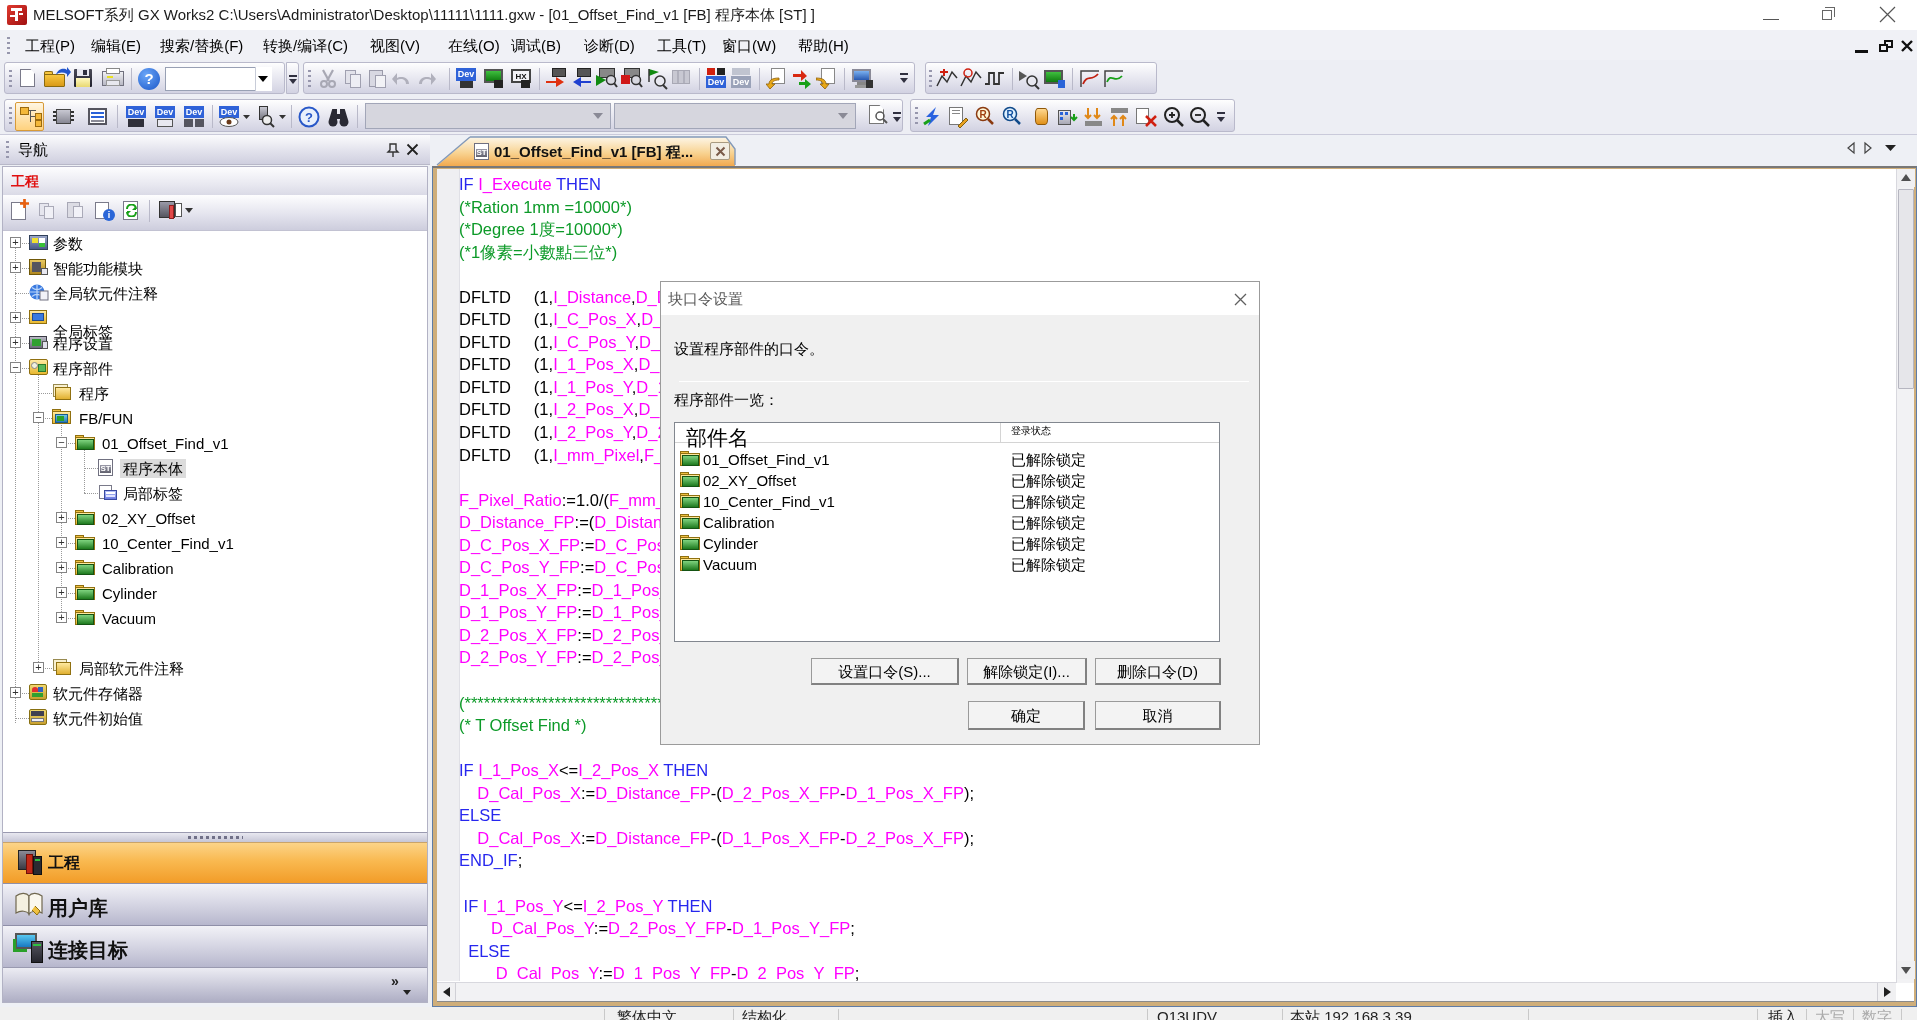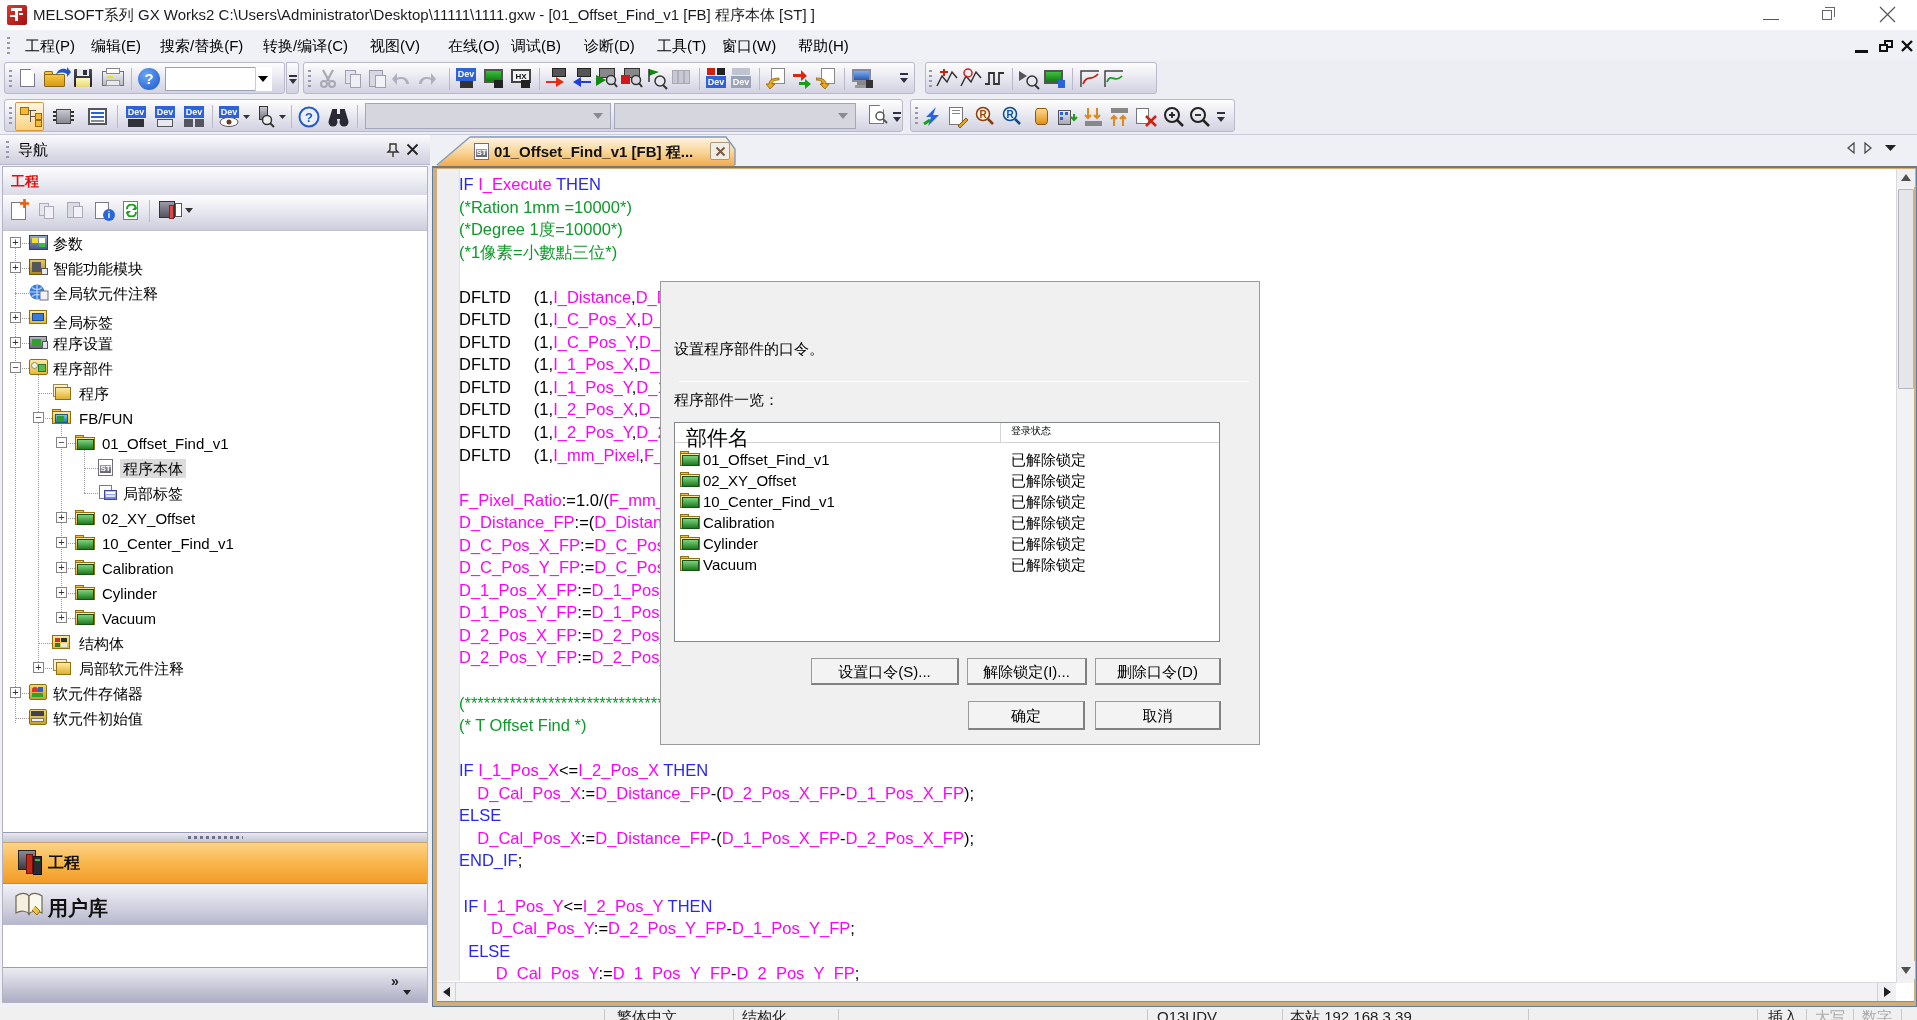--- a/index.html
+++ b/index.html
@@ -464,21 +464,21 @@
             </svg></div>
           <div class="a" style="left:47px;top:3px;padding:0 3px;height:19px;line-height:19px">全局软元件注释</div>
         </div>
         <div class="trow" style="top:75px">
           <div class="doth" style="left:12px;top:12px;width:14px"></div>
           <div class="exp" style="left:7px;top:6px">+</div>
           <div class="a" style="left:26px;top:3px;width:21px;height:18px">
             <div class="a" style="left:0;top:1px;width:18px;height:14px;background:linear-gradient(#ffe9a0,#e8b830);border:1px solid #907010"></div>
             <div class="a" style="left:3px;top:4px;width:12px;height:8px;background:#3a7ae0;border:1px solid #204a90"></div>
           </div>
-          <div class="a" style="left:47px;top:7px;padding:0 3px;height:19px;line-height:19px">全局标签</div>
+          <div class="a" style="left:47px;top:16px;padding:0 3px;height:19px;line-height:19px">全局标签</div>
         </div>
         <div class="trow" style="top:100px">
           <div class="doth" style="left:12px;top:12px;width:14px"></div>
           <div class="exp" style="left:7px;top:6px">+</div>
           <div class="a" style="left:26px;top:3px;width:21px;height:18px">
             <div class="a" style="left:0;top:2px;width:18px;height:13px;background:linear-gradient(#b8b8c4,#6a6a76);border:1px solid #3a3a44"></div>
             <div class="a" style="left:3px;top:5px;width:9px;height:7px;background:#30a030"></div>
             <div class="a" style="left:13px;top:7px;width:6px;height:8px;background:#e0e0ea;border:1px solid #555"></div>
           </div>
           <div class="a" style="left:47px;top:3px;padding:0 3px;height:19px;line-height:19px">程序设置</div>
@@ -582,31 +582,20 @@
         <div class="trow" style="top:375px">
           <div class="doth" style="left:58px;top:12px;width:14px"></div>
           <div class="exp" style="left:53px;top:6px">+</div>
           <div class="a" style="left:72px;top:4px;width:21px;height:16px">
             <div class="a" style="left:0;top:0;width:9px;height:5px;background:#f0c040;border:1px solid #907010"></div>
             <div class="a" style="left:0;top:2px;width:20px;height:13px;background:linear-gradient(#ffe9a0,#e8b830);border:1px solid #907010"></div>
             <div class="a" style="left:2px;top:4px;width:17px;height:11px;background:linear-gradient(#7fd37f,#1e7a1e);border:1px solid #145414"></div>
           </div>
           <div class="a" style="left:96px;top:3px;padding:0 3px;height:19px;line-height:19px">Vacuum</div>
         </div>
-        <div class="trow" style="top:400px">
-          <div class="doth" style="left:35px;top:12px;width:14px"></div>
-          <div class="a" style="left:49px;top:3px;width:21px;height:18px">
-            <div class="a" style="left:0;top:1px;width:18px;height:14px;background:linear-gradient(#ffe9a0,#e8b830);border:1px solid #907010"></div>
-            <div class="a" style="left:3px;top:4px;width:5px;height:4px;background:#d03030"></div>
-            <div class="a" style="left:9px;top:4px;width:6px;height:4px;background:#303030"></div>
-            <div class="a" style="left:3px;top:9px;width:5px;height:4px;background:#308030"></div>
-            <div class="a" style="left:9px;top:9px;width:6px;height:4px;background:#e8e8e8"></div>
-          </div>
-          <div class="a" style="left:73px;top:3px;padding:0 3px;height:19px;line-height:19px">结构体</div>
-        </div>
         <div class="trow" style="top:425px">
           <div class="doth" style="left:35px;top:12px;width:14px"></div>
           <div class="exp" style="left:30px;top:6px">+</div>
           <div class="a" style="left:49px;top:3px;width:21px;height:18px">
             <div class="a" style="left:1px;top:0;width:14px;height:12px;background:#f8f0d0;border:1px solid #988a50"></div>
             <div class="a" style="left:4px;top:3px;width:15px;height:13px;background:linear-gradient(#ffe9a0,#e0b030);border:1px solid #907010"></div>
           </div>
           <div class="a" style="left:73px;top:3px;padding:0 3px;height:19px;line-height:19px">局部软元件注释</div>
         </div>
         <div class="trow" style="top:450px">
@@ -642,20 +631,30 @@
         </div>
         <div class="a" style="left:45px;top:10px;font-size:16px;font-weight:bold;color:#111">工程</div>
       </div>
       <div class="a navbtn" style="left:0;top:716px;width:424px;height:42px">
         <div class="a" style="left:10px;top:6px;width:32px;height:30px"><svg width="34" height="30">
             <path d="M3 6 C8 2,14 3,16 6 L16 24 C14 21,8 20,3 23 Z" fill="#f4f0e0" stroke="#706850" stroke-width="1.2"></path>
             <path d="M29 6 C24 2,18 3,16 6 L16 24 C18 21,24 20,29 23 Z" fill="#fbf8ee" stroke="#706850" stroke-width="1.2"></path>
             <path d="M22 16 L27 21 L24 25 L19 20" fill="#f0c040" stroke="#907010"></path>
           </svg></div>
         <div class="a" style="left:45px;top:11px">用户库</div>
+      </div>
+      <div class="a navbtn" style="left:0;top:758px;width:424px;height:42px">
+        <div class="a" style="left:10px;top:5px;width:32px;height:32px">
+          <div class="a" style="left:2px;top:2px;width:22px;height:16px;background:linear-gradient(#58c8f0,#1878c0);border:2px solid #555"></div>
+          <div class="a" style="left:0px;top:18px;width:14px;height:3px;background:#2aa02a"></div>
+          <div class="a" style="left:0px;top:8px;width:3px;height:13px;background:#2aa02a"></div>
+          <div class="a" style="left:18px;top:10px;width:12px;height:22px;background:linear-gradient(#55555f,#26262e);border:1px solid #111"></div>
+          <div class="a" style="left:20px;top:13px;width:8px;height:2px;background:#30c040"></div>
+        </div>
+        <div class="a" style="left:45px;top:11px">连接目标</div>
       </div>
       <div class="a" style="left:0;top:800px;width:424px;height:35px;background:linear-gradient(#ececf3,#c0c0d2 70%,#aeaec4);border-top:1px solid #9a9ab0">
         <div class="a" style="left:388px;top:5px;font-size:14px;font-weight:bold;color:#222">»</div>
         <svg class="a" style="left:400px;top:22px" width="9" height="6">
           <path d="M0 0 L8 0 L4 5 Z" fill="#222"></path>
         </svg>
       </div>
     </div>
   </div>
 <div class="a" style="left:432px;top:135px;width:1485px;height:31px;background:#eef0f5">
@@ -708,20 +707,26 @@
       </div>
       <div class="a" style="left:1440px;top:0;width:19px;height:18px;background:#f0f0f2;border-left:1px solid #d0d0d6">
         <svg class="a" style="left:6px;top:4px" width="7" height="10">
           <path d="M0 0 L0 10 L7 5 Z" fill="#202020"></path>
         </svg>
       </div>
     </div>
     <div class="a" style="left:4px;top:833px;width:1477px;height:1px;background:#8a8a8a"></div>
   </div>
 <div class="a" style="left:660px;top:281px;width:600px;height:464px;background:#f0f0f0;border:1px solid #9b9b9b">
+    <div class="a" style="left:0;top:0;width:598px;height:33px;background:#ffffff">
+      <div class="a" style="left:7px;top:8px;font-size:15px;color:#5a5a5a">块口令设置</div>
+      <svg class="a" style="left:573px;top:11px" width="13" height="13">
+        <path d="M1 1 L12 12 M12 1 L1 12" stroke="#606060" stroke-width="1.3"></path>
+      </svg>
+    </div>
     <div class="a" style="left:13px;top:58px;font-size:15px;color:#000">设置程序部件的口令。</div>
     <div class="a" style="left:18px;top:99px;width:570px;height:1px;background:#d5d5d5;border-bottom:1px solid #fff"></div>
     <div class="a" style="left:13px;top:109px;font-size:15px;color:#000">程序部件一览：</div>
     <div class="a" style="left:13px;top:140px;width:546px;height:220px;background:#fff;border:1px solid #82878f">
       <div class="a" style="left:0;top:0;width:544px;height:20px;background:#ffffff;border-bottom:1px solid #d4d4d4">
         <div class="a" style="left:11px;top:1px;font-size:21px">部件名</div>
         <div class="a" style="left:325px;top:0;width:1px;height:20px;background:#d4d4d4"></div>
         <div class="a" style="left:336px;top:1px;font-size:10px">登录状态</div>
       </div>
       <div class="a" style="left:5px;top:28px;width:21px;height:16px">

